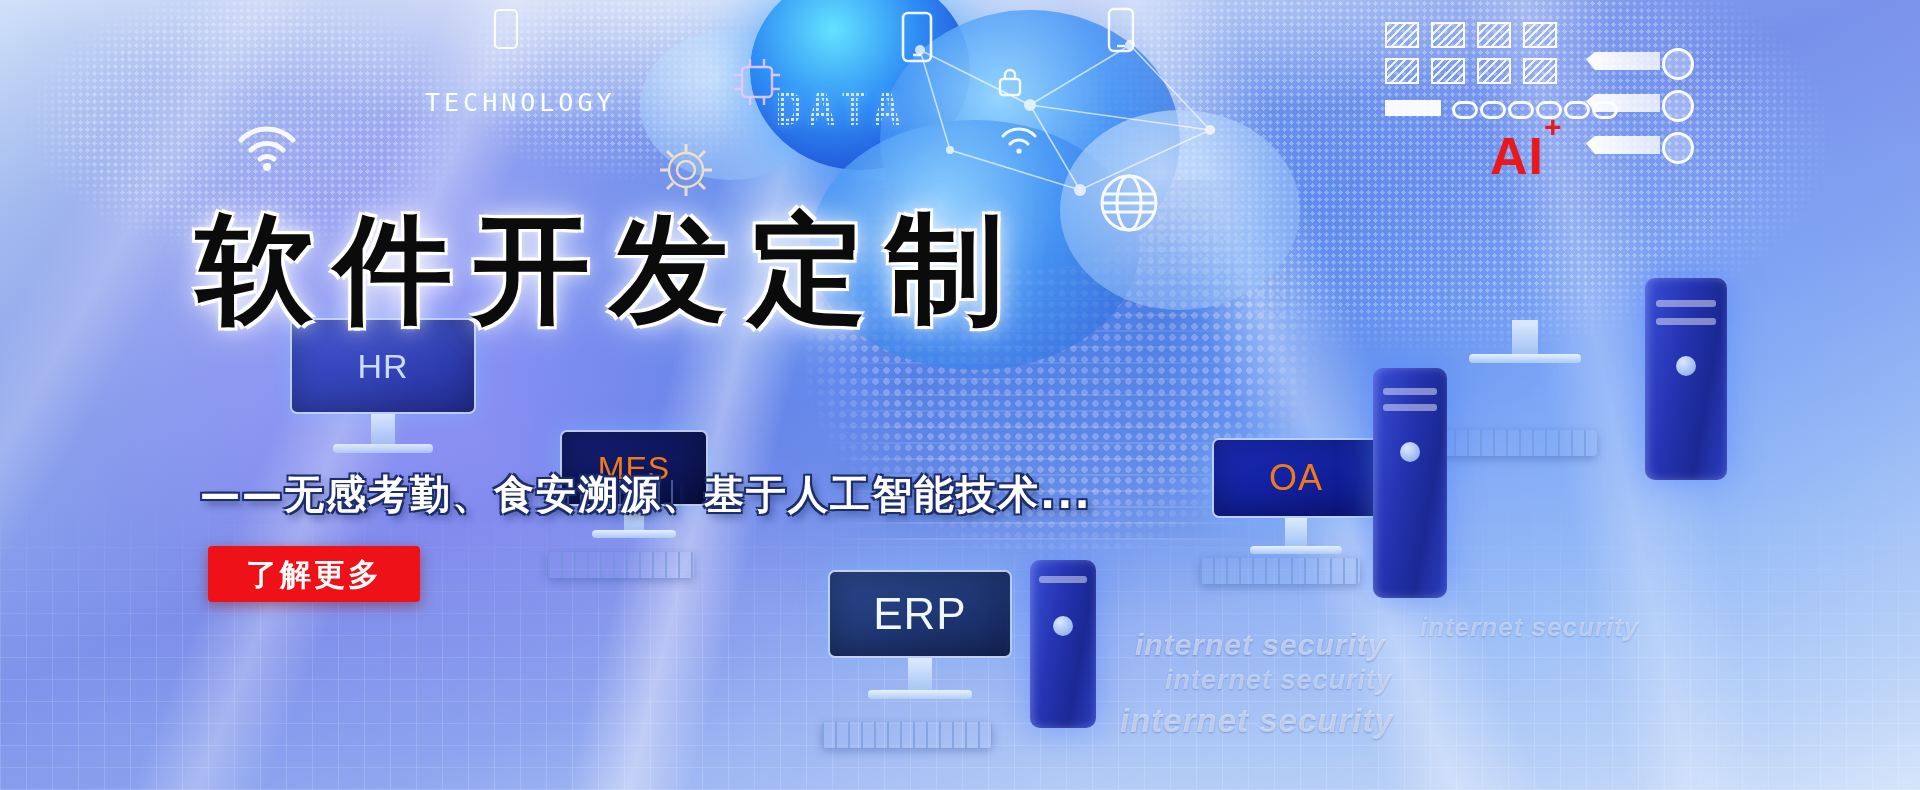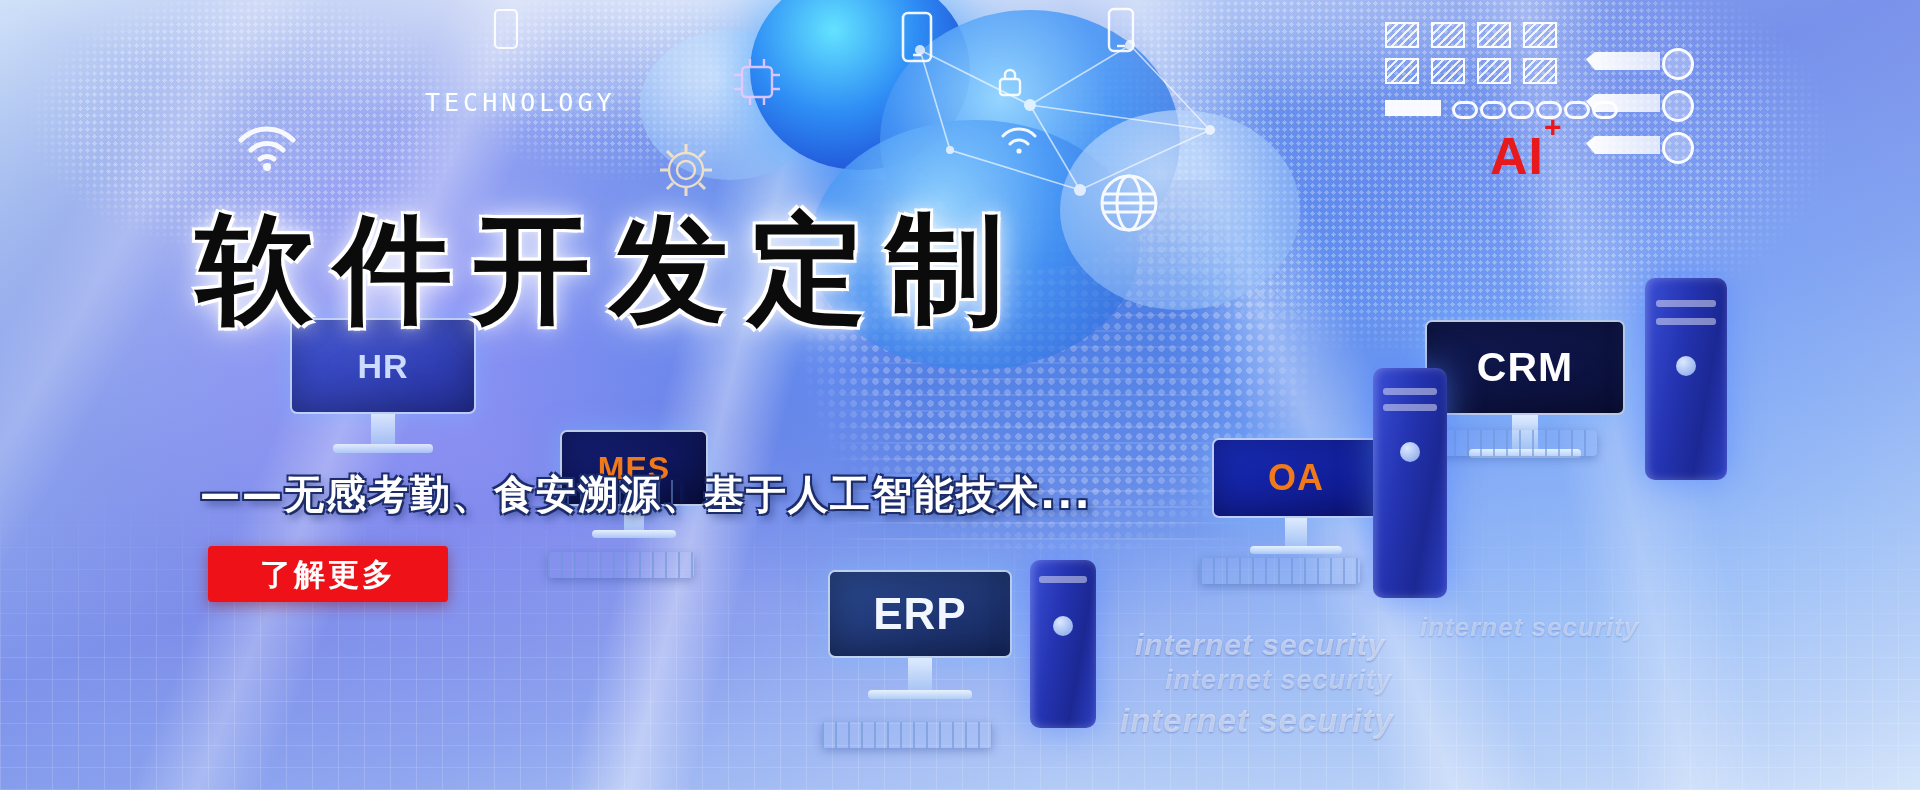--- a/index.html
+++ b/index.html
@@ -94,21 +94,21 @@
   .bar-unit:before{content:"";position:absolute;left:0;top:4px;width:74px;height:18px;
     background:linear-gradient(90deg,rgba(255,255,255,.98),rgba(255,255,255,.75));
     clip-path:polygon(0 40%,12% 0,100% 0,100% 100%,12% 100%);}
   .bar-unit:after{content:"";position:absolute;right:0;top:0;width:26px;height:26px;border-radius:50%;
     border:3px solid rgba(255,255,255,.95);background:rgba(255,255,255,.28);}
 
   
   .monitor{position:absolute;}
   .screen{
     border-radius:7px;display:flex;align-items:center;justify-content:center;
-    font-weight:700;letter-spacing:1px;
+    font-weight:400;letter-spacing:1px;
     box-shadow:0 0 26px rgba(120,180,255,.55), inset 0 0 34px rgba(0,0,0,.35);
     border:2px solid rgba(220,235,255,.85);
   }
   .stand{background:linear-gradient(180deg,rgba(225,238,255,.95),rgba(170,200,245,.85));margin:0 auto;}
   .base{background:linear-gradient(180deg,rgba(235,245,255,.95),rgba(180,210,248,.8));margin:0 auto;border-radius:4px;}
   .tower{
     position:absolute;border-radius:10px;
     background:linear-gradient(100deg,#3b4fd6 0%,#2535b4 38%,#1b2894 70%,#2d3fc2 100%);
     box-shadow:0 0 34px rgba(80,130,255,.6), inset 2px 0 10px rgba(255,255,255,.25);
   }
@@ -146,21 +146,21 @@
   .subhead .green{color:#17b88b;
     text-shadow:0 0 2px #fff,2px 2px 0 #fff,-2px -2px 0 #fff,2px -2px 0 #fff,-2px 2px 0 #fff,0 0 14px rgba(255,255,255,.9);}
   .tagline{
     position:absolute;left:200px;top:468px;white-space:nowrap;
     font-family:"DejaVu Sans","Liberation Sans",sans-serif;
     font-size:40px;font-weight:700;letter-spacing:2px;color:#ffffff;line-height:1;
     text-shadow:2px 2px 0 #1d2d6b,-2px -2px 0 #1d2d6b,2px -2px 0 #1d2d6b,-2px 2px 0 #1d2d6b,
                 0 0 3px #24357c, 4px 5px 9px rgba(10,25,80,.55);
   }
   .cta{
-    position:absolute;left:208px;top:540px;width:240px;height:56px;border:0;border-radius:4px;
+    position:absolute;left:208px;top:540px;width:212px;height:56px;border:0;border-radius:4px;
     background:#ef1118;color:#fff;cursor:pointer;
     font-family:"DejaVu Sans","Liberation Sans",sans-serif;
     font-size:31px;font-weight:700;letter-spacing:3px;line-height:56px;text-align:center;
     box-shadow:0 4px 14px rgba(140,10,20,.45);
     padding:0;
   }
 
   
   .tech-word{
     position:absolute;left:425px;top:88px;color:#fff;font-size:25px;letter-spacing:4px;font-weight:400;
@@ -315,21 +315,20 @@
     <div class="bar-unit"></div>
     <div class="bar-unit"></div>
   </div>
 
   <div class="watermark" style="left:1135px;top:628px;font-size:30px;">internet security</div>
   <div class="watermark" style="left:1165px;top:665px;font-size:27px;opacity:.85;">internet security</div>
   <div class="watermark" style="left:1120px;top:702px;font-size:33px;">internet security</div>
   <div class="watermark" style="left:1420px;top:612px;font-size:26px;opacity:.8;">internet security</div>
 
   <div class="monitor" style="left:1425px;top:320px;width:200px;">
-    <div class="screen" style="height:95px;background:linear-gradient(160deg,#121a52,#0a0f38);font-size:41px;color:#ffffff;">CRM</div>
     <div class="stand" style="width:26px;height:34px;"></div>
     <div class="base" style="width:112px;height:9px;"></div>
   </div>
   <div class="tower" style="left:1645px;top:278px;width:82px;height:202px;">
     <div class="slot" style="top:22px;"></div>
       <div class="slot" style="top:40px;"></div>
     <div class="knob" style="top:78px;"></div>
   </div>
   <div class="keyboard" style="left:1415px;top:430px;width:182px;"></div>
 
@@ -364,20 +363,21 @@
   <div class="keyboard" style="left:548px;top:552px;width:146px;"></div>
 
   <div class="monitor" style="left:290px;top:318px;width:186px;opacity:.92;">
     <div class="screen" style="height:96px;background:linear-gradient(160deg,#3b51d8,#1b2690);font-size:34px;color:#cfe0ff;">HR</div>
     <div class="stand" style="width:24px;height:30px;"></div>
     <div class="base" style="width:100px;height:9px;"></div>
   </div>
   <div class="keyboard" style="left:528px;top:480px;width:152px;opacity:.9;"></div>
 
   <div class="tech-word">TECHNOLOGY</div>
+  <div class="data-word">DATA</div>
   <div class="ai-word">
     <span>AI</span><sup>+</sup>
   </div>
 
   <div class="copy">
     <div class="headline">软件开发定制</div>
 
 
     <div class="tagline">——无感考勤、食安溯源、基于人工智能技术...</div>
 

